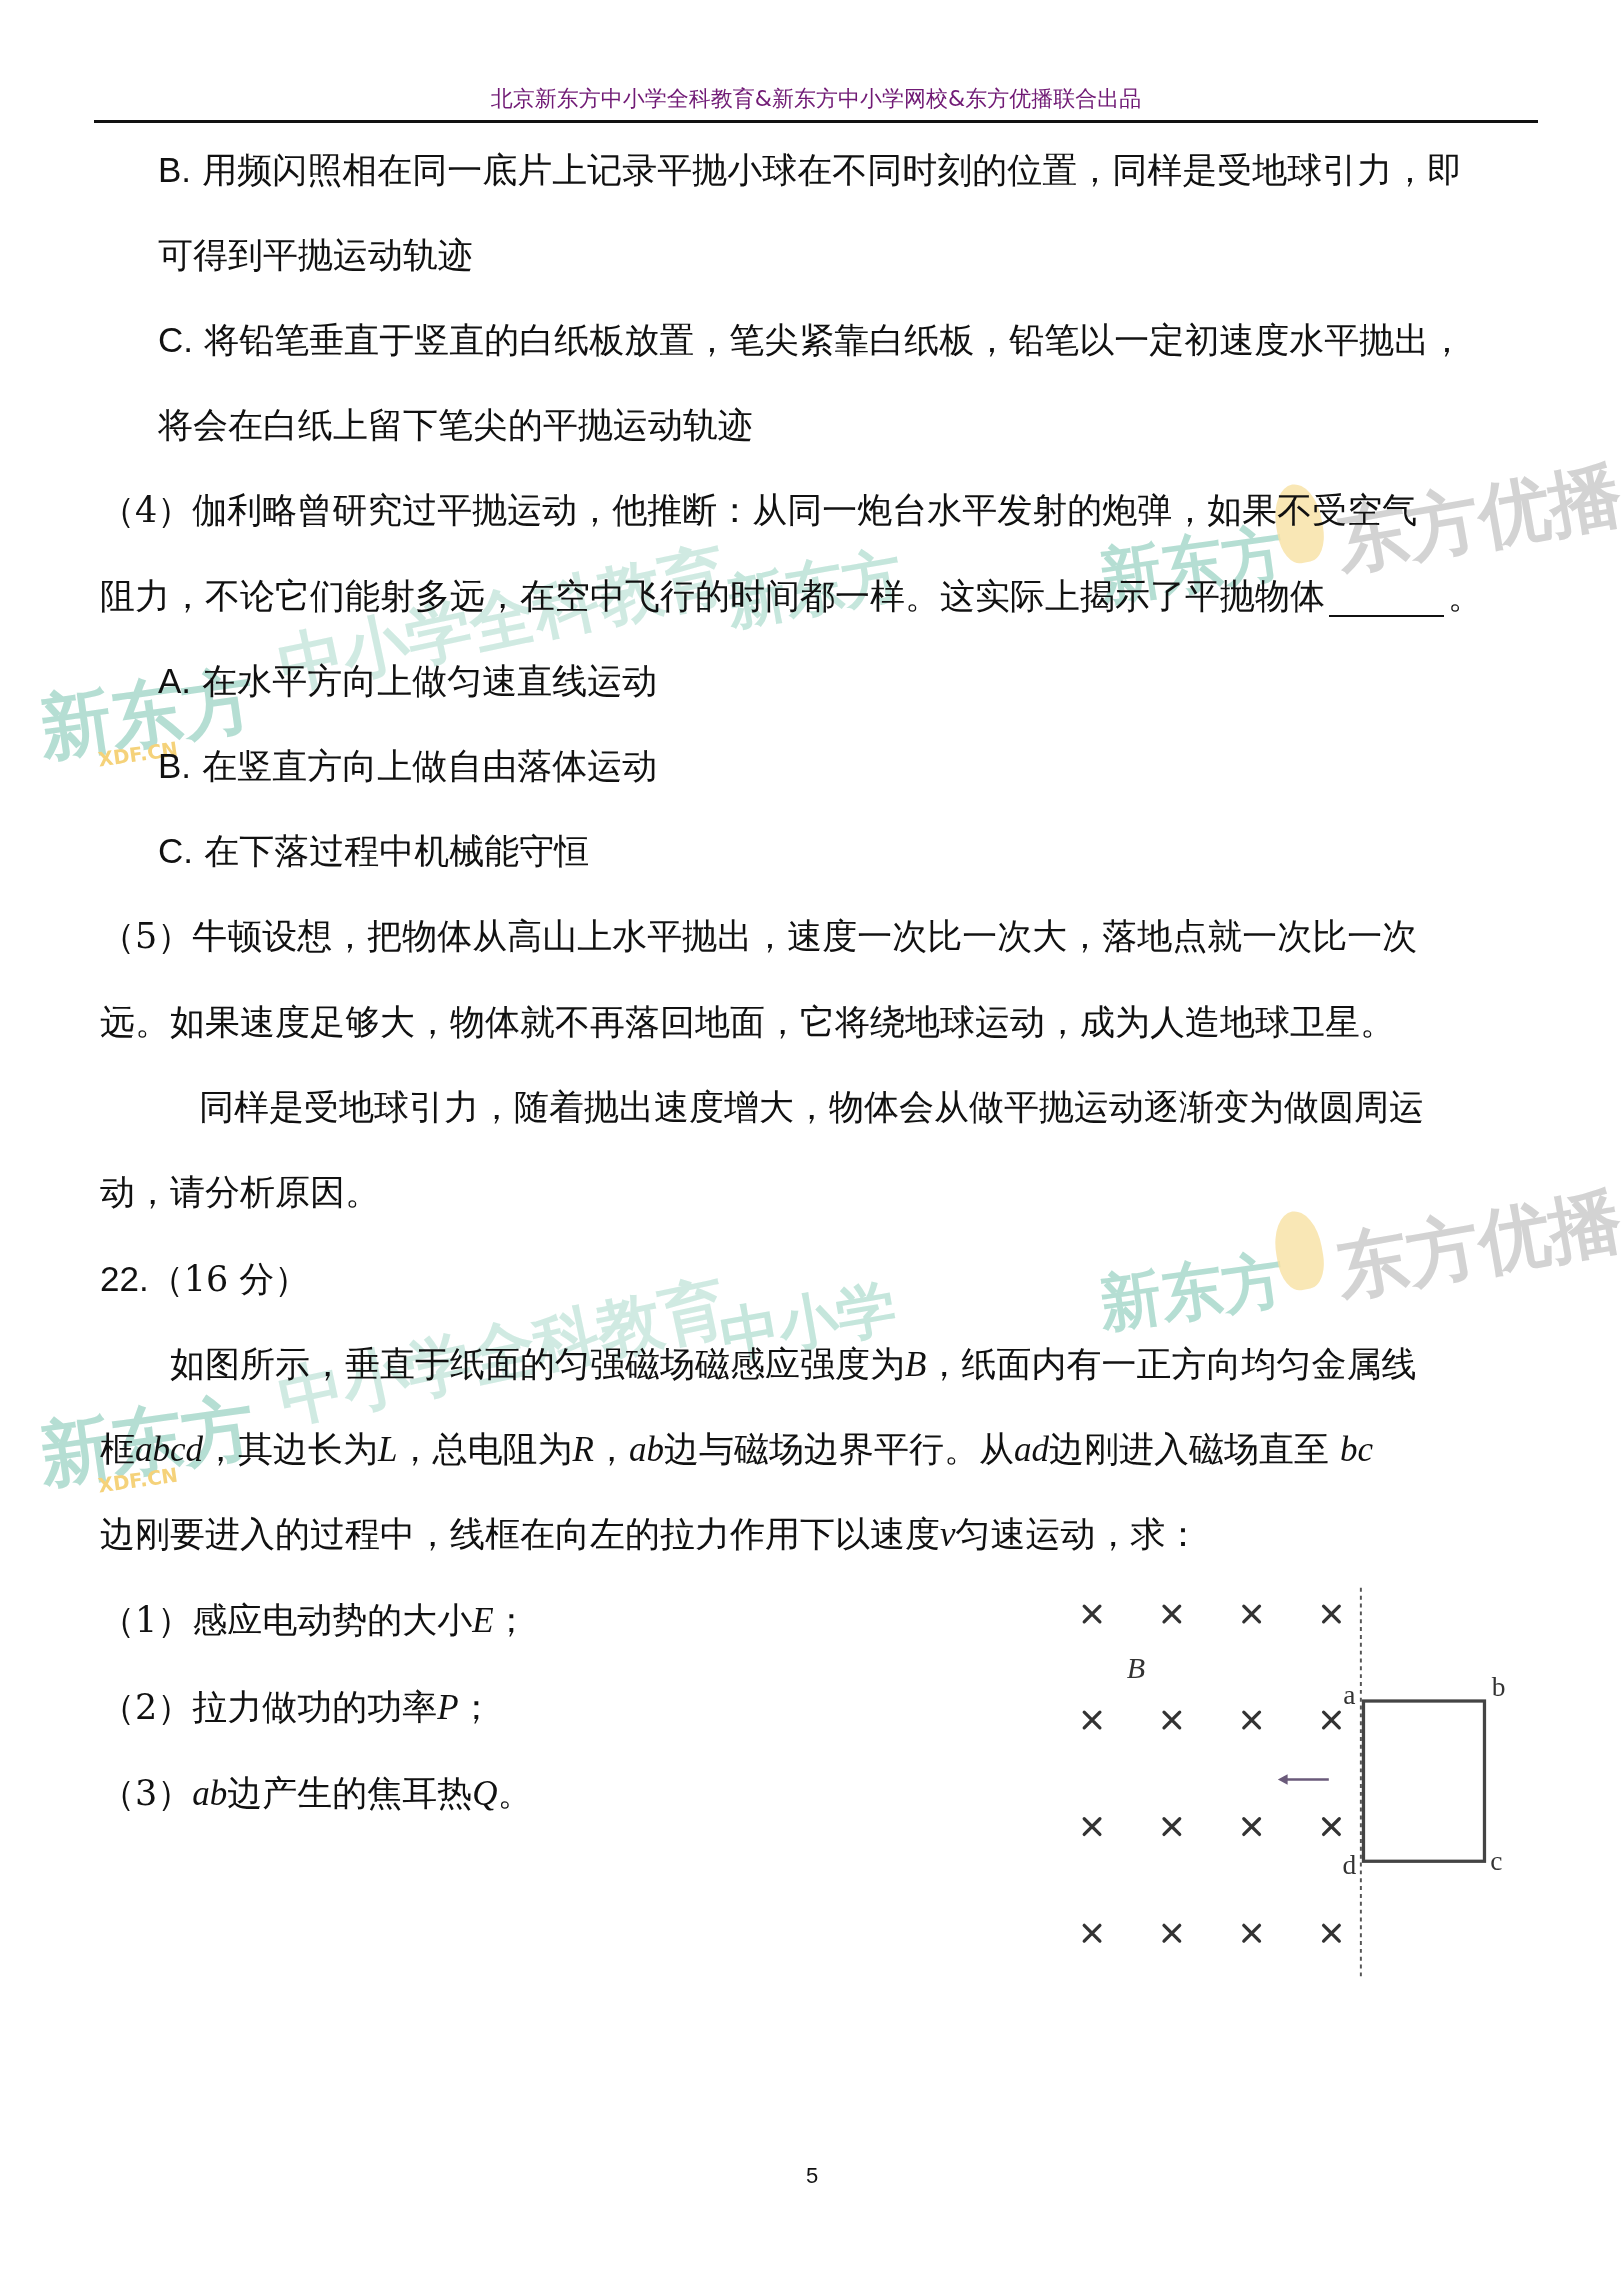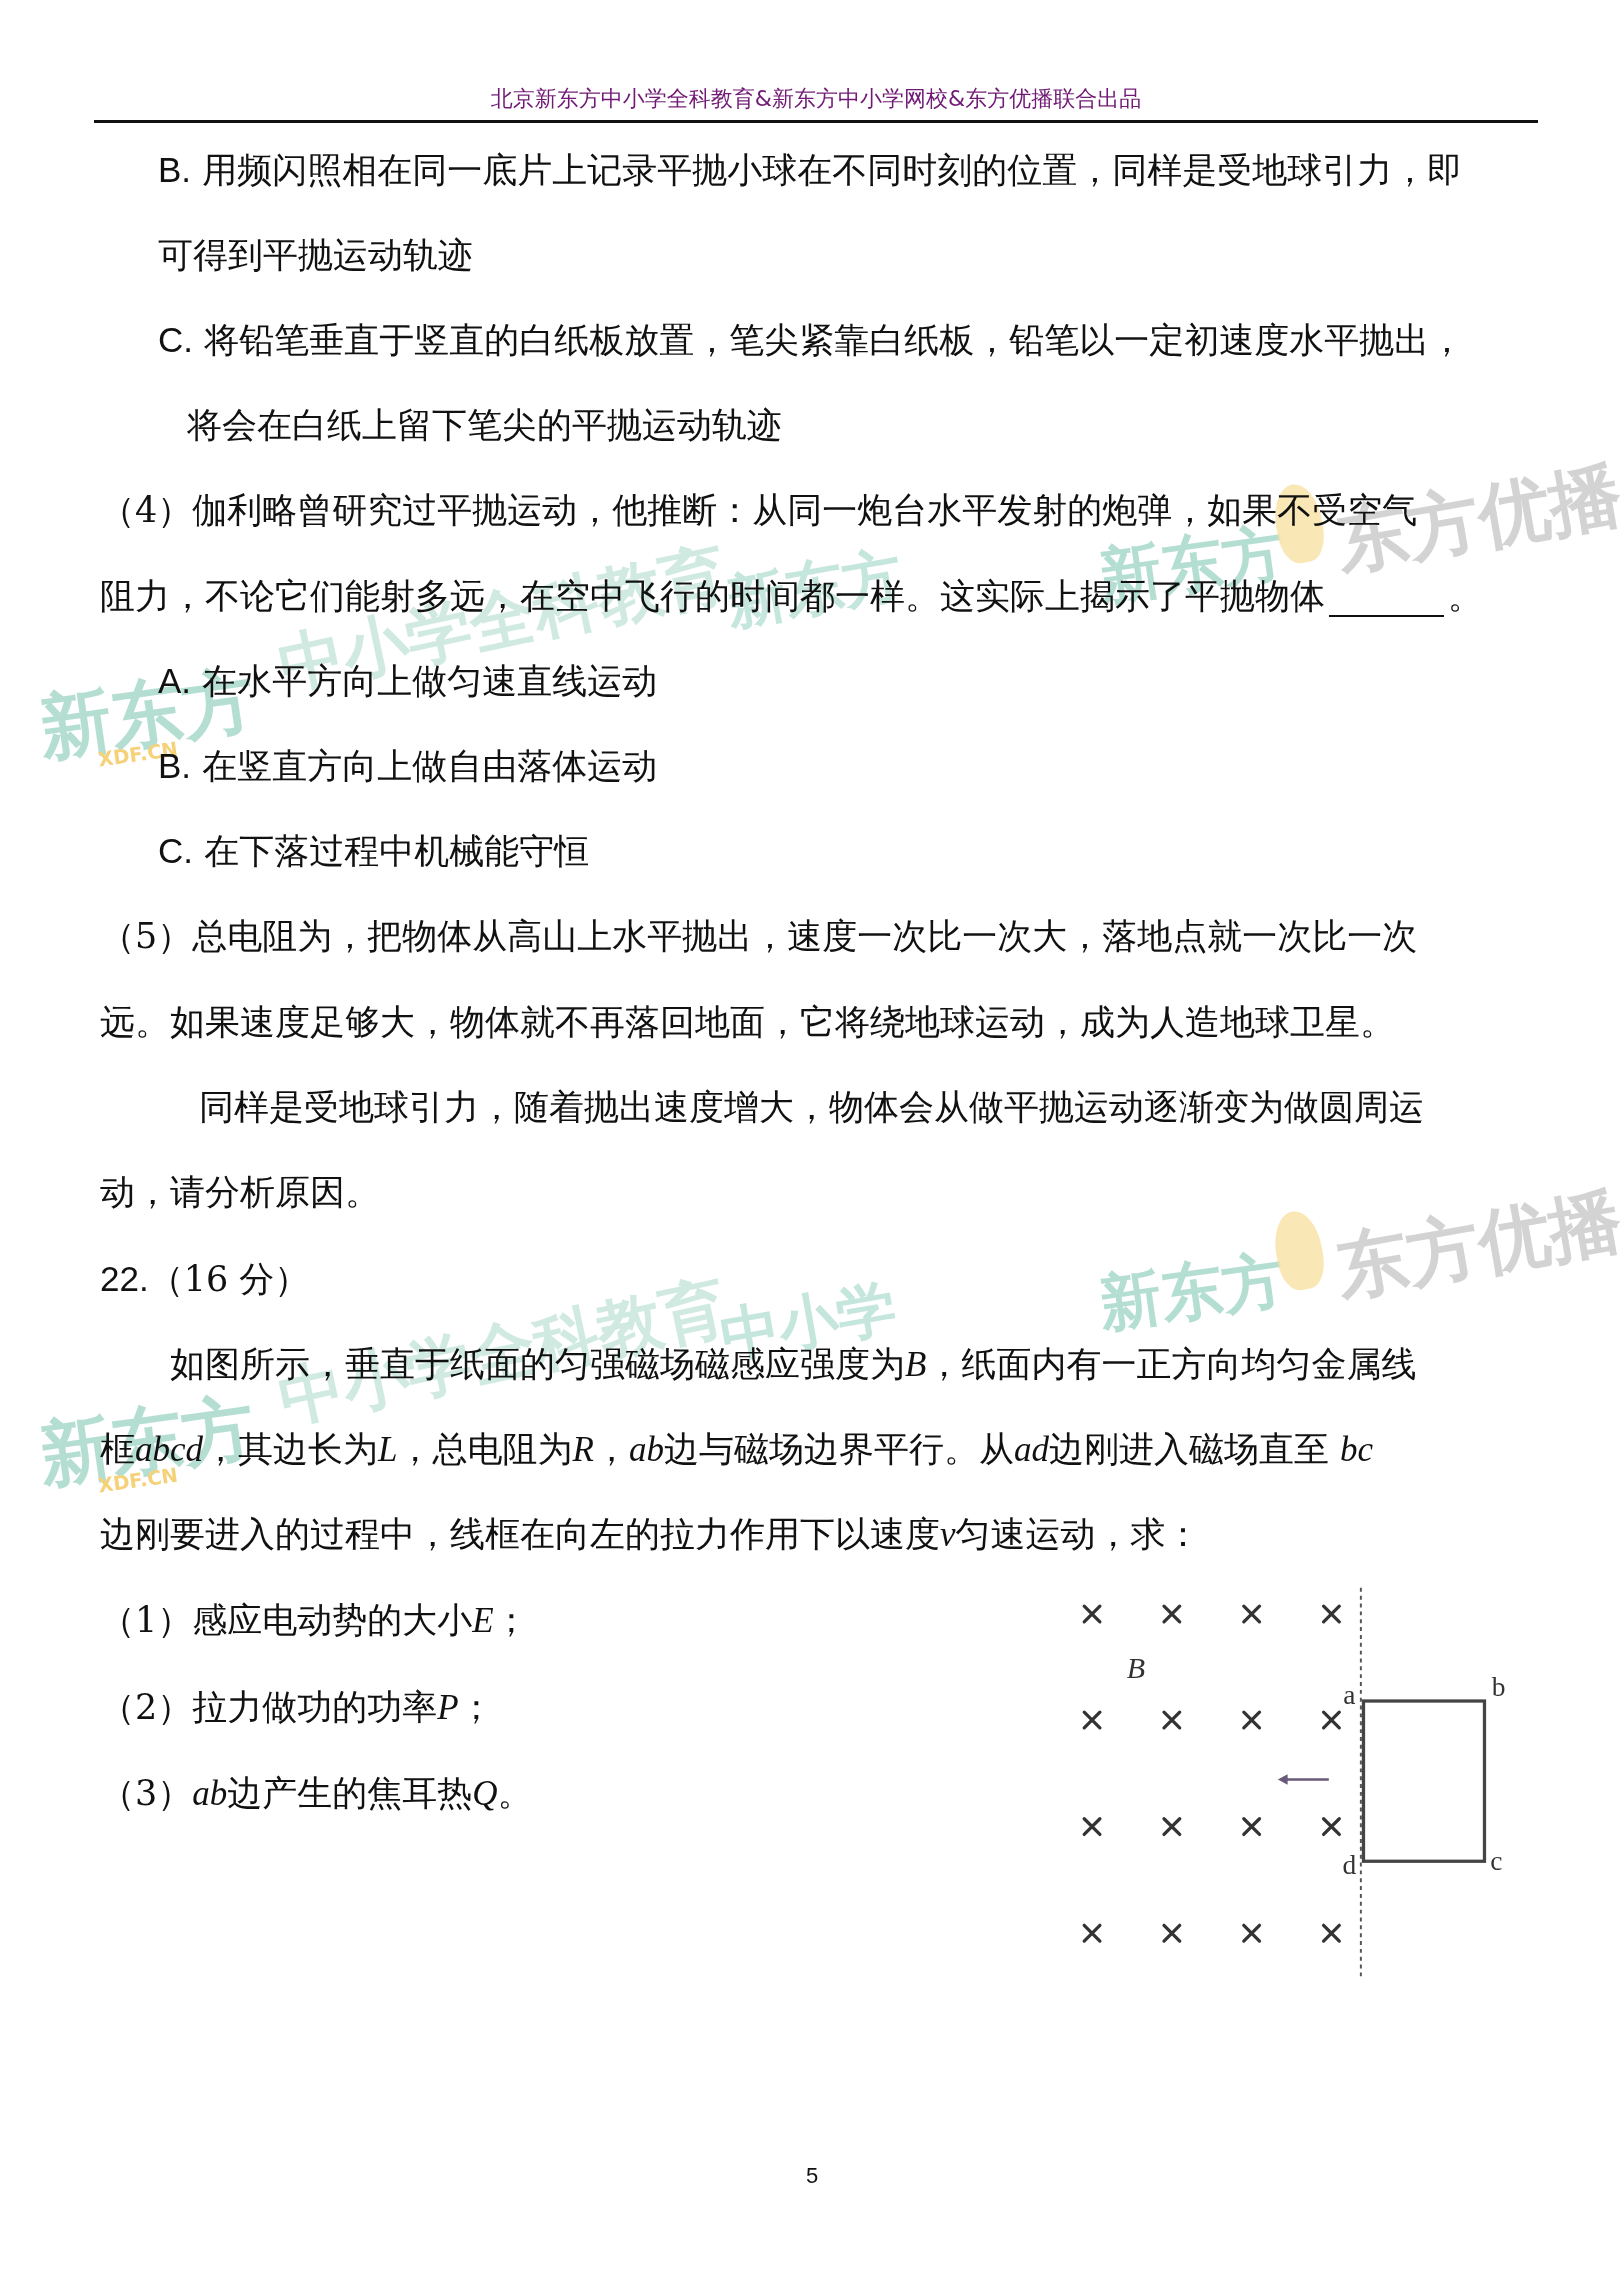--- a/index.html
+++ b/index.html
@@ -43,21 +43,21 @@
   <span class="lat">B.</span>
   <span>用频闪照相在同一底片上记录平抛小球在不同时刻的位置，同样是受地球引力，即</span>
 </div>
 <div class="line" style="left:158px; top:234px;">
   <span>可得到平抛运动轨迹</span>
 </div>
 <div class="line" style="left:158px; top:319px;">
   <span class="lat">C.</span>
   <span>将铅笔垂直于竖直的白纸板放置，笔尖紧靠白纸板，铅笔以一定初速度水平抛出，</span>
 </div>
-<div class="line" style="left:158px; top:404px;margin-left:29px;">
+<div class="line" style="left:158px; top:404px;">
   <span>将会在白纸上留下笔尖的平抛运动轨迹</span>
 </div>
 
 <div class="line" style="left:100px; top:489px;">
   <span>（4）</span><span>伽利略曾研究过平抛运动，他推断：从同一炮台水平发射的炮弹，如果不受空气</span>
 </div>
 <div class="line" style="left:100px; top:575px;">
   <span>阻力，不论它们能射多远，在空中飞行的时间都一样。这实际上揭示了平抛物体</span><span class="blank"></span><span>。</span>
 </div>
 <div class="line" style="left:158px; top:660px;">
@@ -67,21 +67,21 @@
 <div class="line" style="left:158px; top:745px;">
   <span class="lat">B.</span>
   <span>在竖直方向上做自由落体运动</span>
 </div>
 <div class="line" style="left:158px; top:830px;">
   <span class="lat">C.</span>
   <span>在下落过程中机械能守恒</span>
 </div>
 
 <div class="line" style="left:100px; top:915px;">
-  <span>（5）</span><span>总电阻为，把物体从高山上水平抛出，速度一次比一次大，落地点就一次比一次</span>
+  <span>（5）</span><span>牛顿设想，把物体从高山上水平抛出，速度一次比一次大，落地点就一次比一次</span>
 </div>
 <div class="line" style="left:100px; top:1001px;">
   <span>远。如果速度足够大，物体就不再落回地面，它将绕地球运动，成为人造地球卫星。</span>
 </div>
 <div class="line" style="left:199px; top:1086px;">
   <span>同样是受地球引力，随着抛出速度增大，物体会从做平抛运动逐渐变为做圆周运</span>
 </div>
 <div class="line" style="left:100px; top:1171px;">
   <span>动，请分析原因。</span>
 </div>

